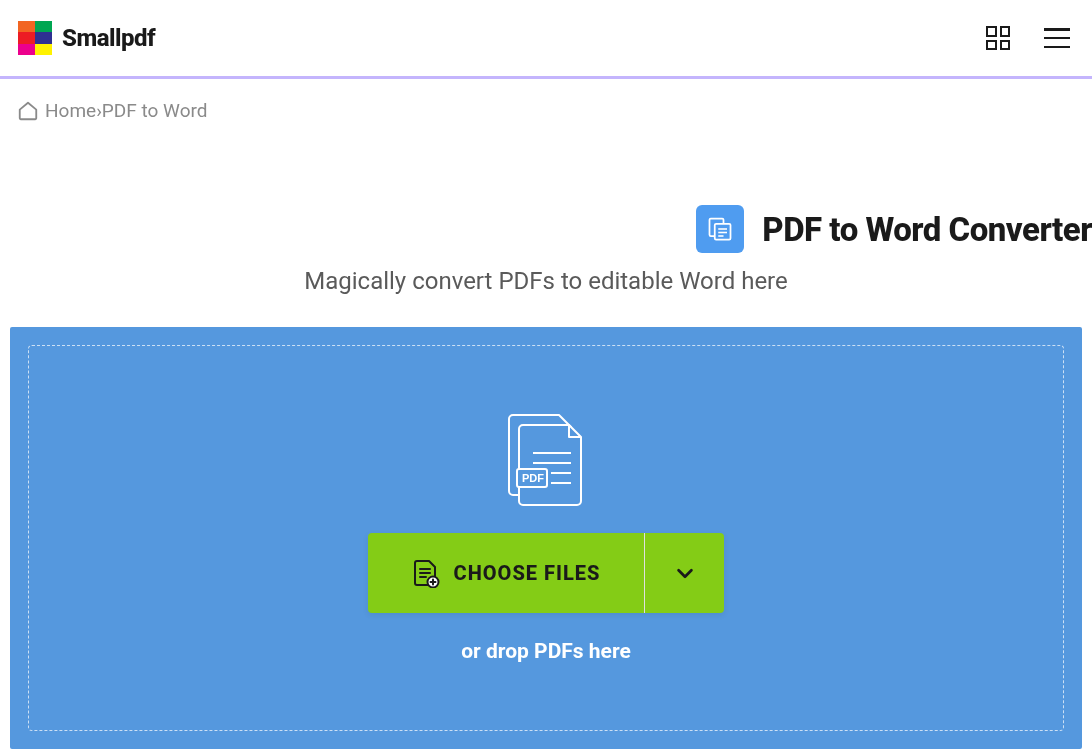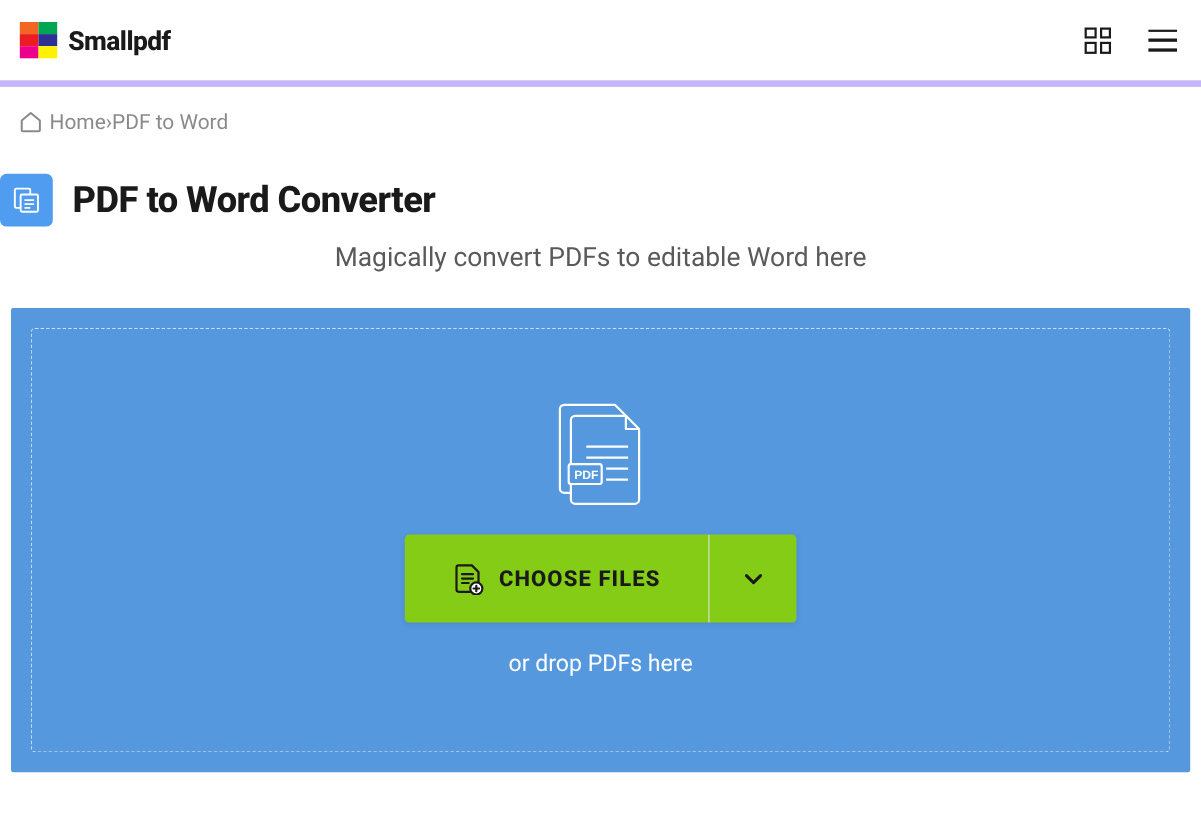--- a/index.html
+++ b/index.html
@@ -10,21 +10,21 @@
       height: 753px;
       overflow: hidden;
     }
     
     .header {
       height: 79px;
       display: flex;
       align-items: center;
       justify-content: space-between;
       padding: 0 18px;
-      border-bottom: 6px solid #c4b5fd;
+      border-bottom: 3px solid #c4b5fd;
     }
     .logo-wrap {
       display: flex;
       align-items: center;
       gap: 10px;
     }
     .logo-mark {
       width: 34px;
       height: 34px;
       display: grid;
@@ -91,22 +91,23 @@
     .crumb-sep { color: #8a8a8a; }
     .crumb-current { color: #8a8a8a; }
     
     .title-section {
       text-align: center;
       padding: 18px 0 32px;
     }
     .title-row {
       display: flex;
       align-items: center;
-      justify-content: flex-start;
+      justify-content: flex-end;
       gap: 18px;
+      margin-top: 47px;
     }
     .tool-icon {
       width: 48px;
       height: 48px;
       background: #4f9cf0;
       border-radius: 6px;
       display: flex;
       align-items: center;
       justify-content: center;
       flex-shrink: 0;
@@ -165,21 +166,21 @@
       width: 80px;
       border-left: 1px solid #e0e0e0;
       display: flex;
       align-items: center;
       justify-content: center;
       cursor: pointer;
     }
     .drop-hint {
       color: #fff;
       font-size: 21px;
-      font-weight: 400;
+      font-weight: 700;
     }
   </style>
 </head>
 <body>
 
 <div class="header">
   <div class="logo-wrap">
     <div class="logo-mark">
       <div></div>
         <div></div>

